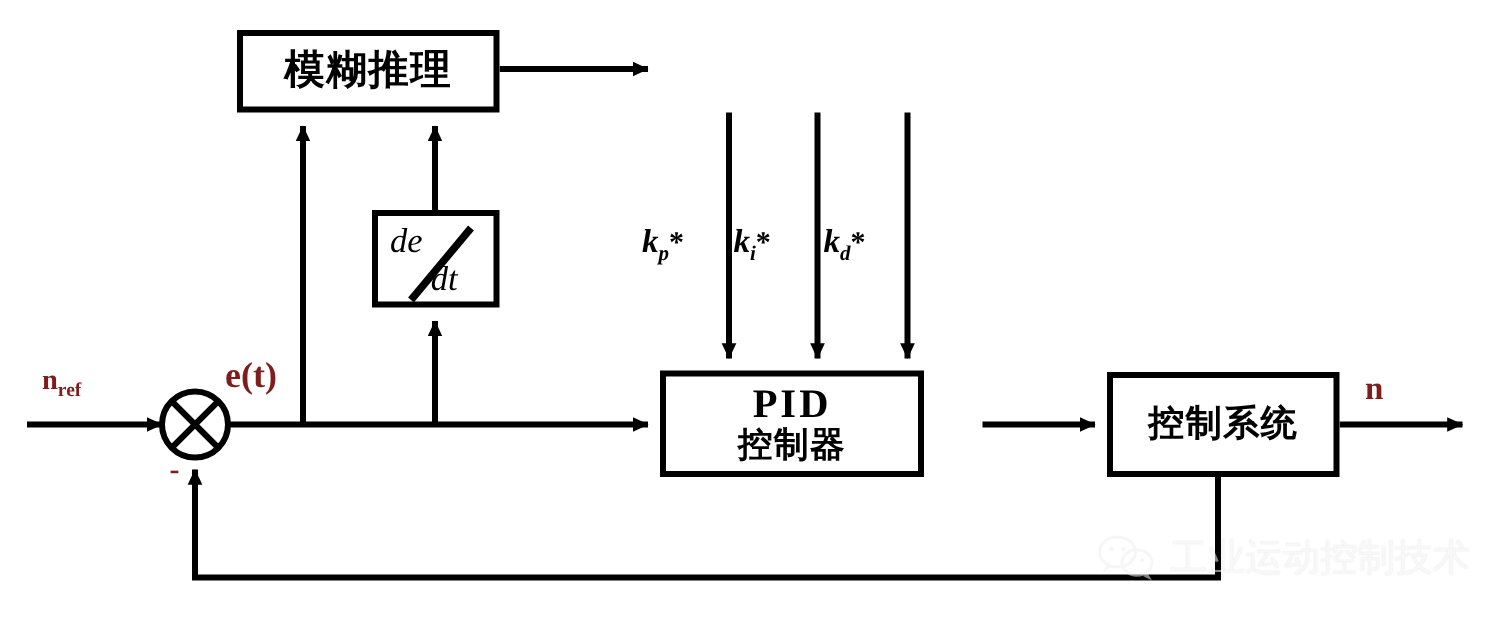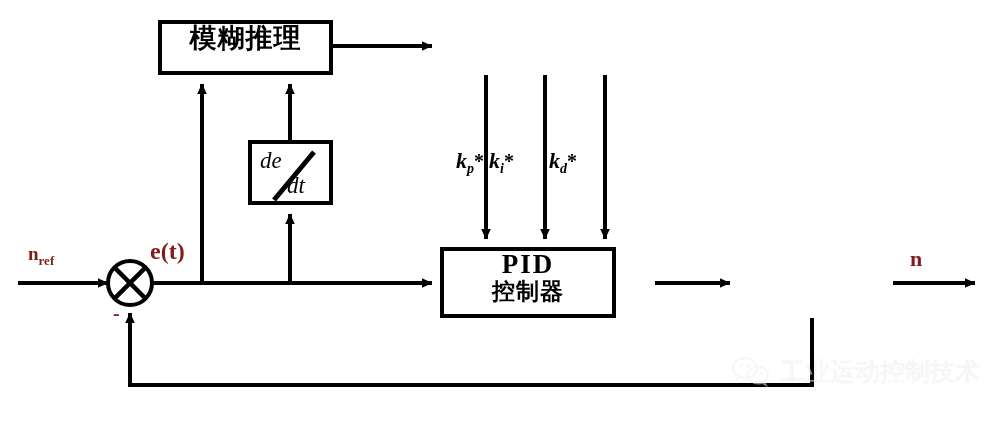--- a/index.html
+++ b/index.html
@@ -1,21 +1,21 @@
 <!DOCTYPE html>
 <html><head>
 <meta charset="utf-8">
 <style>
   html,body{margin:0;padding:0;background:#fff;}
   body{font-family:"Liberation Sans",sans-serif;}
   #stage{position:relative;width:994px;height:422px;background:#fff;overflow:hidden;}
   svg#diagram{position:absolute;left:0;top:0;width:994px;height:422px;}
 
   .blk{position:absolute;border:4px solid #000;background:#fff;box-sizing:border-box;
-       display:flex;flex-direction:column;align-items:center;}
+       display:flex;flex-direction:column;align-items:center;justify-content:center;}
   .cjk{font-family:"DejaVu Sans","Liberation Sans",sans-serif;font-weight:bold;color:#000;
        line-height:1.05;letter-spacing:1px;white-space:nowrap;}
 
   .lbl{position:absolute;color:#7f1d1d;white-space:nowrap;}
 
   #blk-fuzzy{left:158px;top:20px;width:175px;height:55px;}
   #blk-fuzzy .cjk{font-size:27px;}
 
   #blk-param{left:440px;top:20px;width:215px;height:55px;}
   #blk-param .cjk{font-size:27px;}
@@ -38,21 +38,21 @@
   #lbl-nref{left:28px;top:243px;font-family:"Liberation Serif",serif;font-weight:bold;font-size:19px;}
   #lbl-nref sub{font-size:13px;}
   #lbl-et{left:150px;top:238px;font-family:"Liberation Serif",serif;font-weight:bold;font-size:24px;}
   #lbl-minus{left:113px;top:302px;font-family:"Liberation Serif",serif;font-weight:bold;font-size:20px;}
   #lbl-n{left:910px;top:246px;font-family:"Liberation Serif",serif;font-weight:bold;font-size:22px;}
 
   .gain{font-family:"Liberation Serif","DejaVu Serif",serif;font-style:italic;font-weight:bold;
         font-size:22px;color:#000;white-space:nowrap;}
   .gain sub{font-size:14px;font-style:italic;}
   .gain .st{font-style:normal;font-size:20px;}
-  #gain-kp{left:428px;top:148px;margin-left:28px;}
+  #gain-kp{left:428px;top:148px;}
   #gain-ki{left:489px;top:148px;}
   #gain-kd{left:549px;top:148px;}
 
   #watermark{position:absolute;left:731px;top:355px;display:flex;align-items:center;gap:9px;
              opacity:.55;pointer-events:none;}
   #watermark .wm-text{font-family:Liberation Mono, monospace;font-size:25px;color:#f4f4f4;
              white-space:nowrap;text-shadow:0 0 1px rgba(150,150,150,.55);text-align:center;}
 </style>
 </head>
 <body>
@@ -111,20 +111,23 @@
       </svg>
       <span class="den">dt</span>
     </div>
   </div>
 
   <div class="blk" id="blk-pid">
     <span class="pid-top">PID</span>
     <span class="cjk">控制器</span>
   </div>
 
+  <div class="blk" id="blk-plant">
+    <span class="cjk">控制系统</span>
+  </div>
 
   <div class="lbl" id="lbl-nref">
     <span>n</span><sub>ref</sub>
   </div>
 
   <div class="lbl" id="lbl-et">e(t)</div>
 
   <div class="lbl" id="lbl-minus">-</div>
 
   <div class="lbl" id="lbl-n">n</div>

